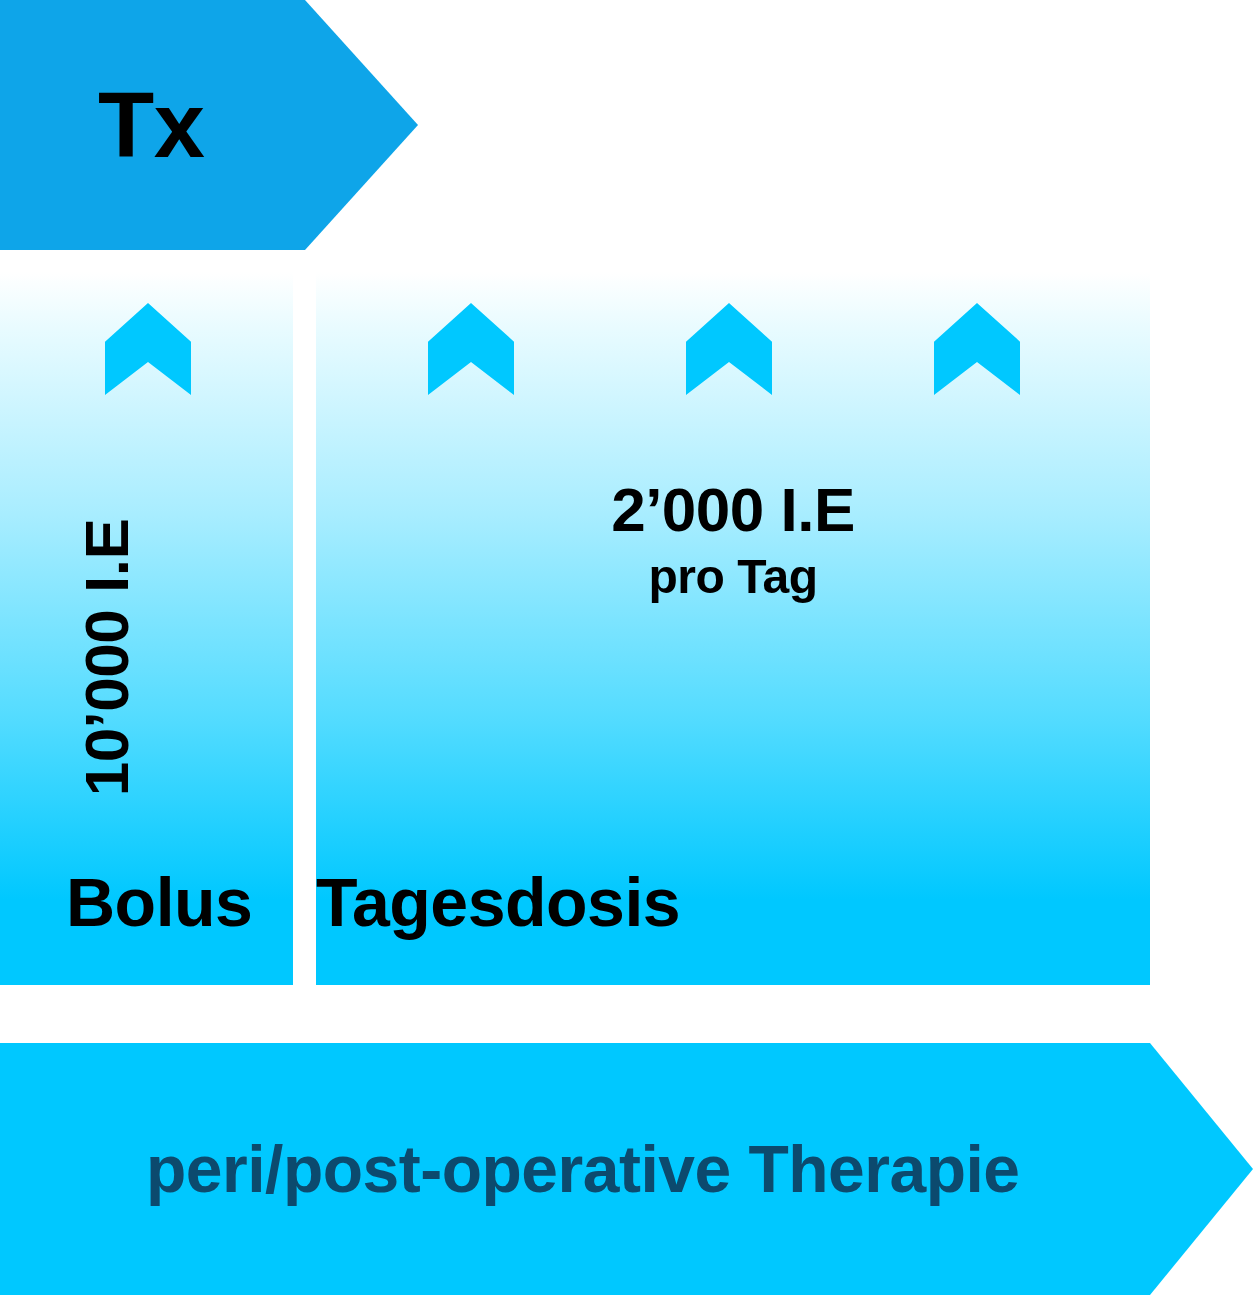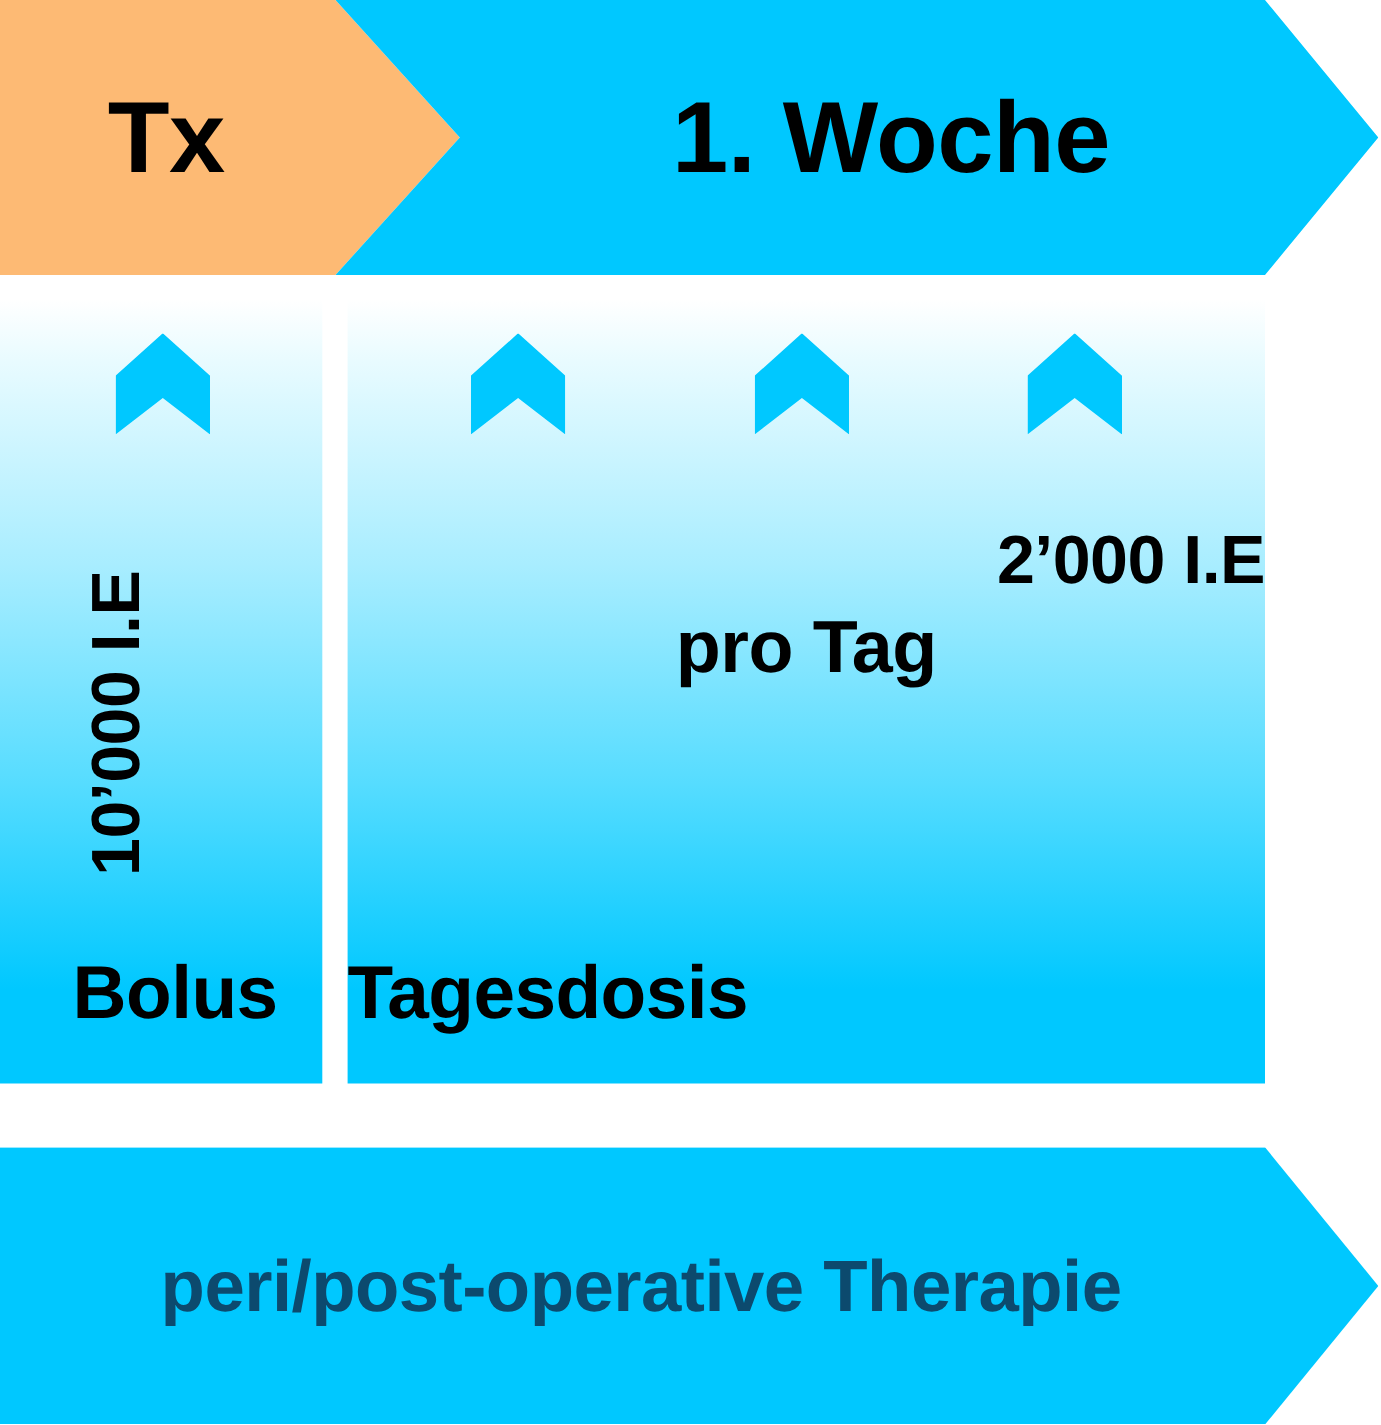--- a/index.html
+++ b/index.html
@@ -27,21 +27,21 @@
     font-weight: bold;
     letter-spacing: -0.5px;
     white-space: nowrap;
   }
 
   #banner-tx {
     left: 0px;
     top: 0px;
     width: 418px;
     height: 250px;
-    background: #fdba74;
+    background: #0ea5e9;
     -webkit-clip-path: polygon(0 0, 305px 0, 418px 125px, 305px 250px, 0 250px);
     clip-path: polygon(0 0, 305px 0, 418px 125px, 305px 250px, 0 250px);
     justify-content: flex-start;
     padding-left: 98px;
     box-sizing: border-box;
     font-size: 92px;
   }
 
   #banner-week {
     left: 305px;
@@ -104,22 +104,22 @@
     position: absolute;
     left: 0;
     top: 200px;
     width: 100%;
     text-align: center;
     color: #000000;
     font-weight: bold;
     line-height: 1.22;
     letter-spacing: -0.5px;
   }
-  #daily-dose .dose-amount { font-size: 62px; display: block; text-align: right; }
-  #daily-dose .dose-freq   { font-size: 67px; display: block; }
+  #daily-dose .dose-amount { font-size: 62px; display: block; }
+  #daily-dose .dose-freq   { font-size: 48px; display: block; }
 
   
   .col-caption {
     position: absolute;
     bottom: 44px;
     color: #000000;
     font-weight: bold;
     font-size: 68px;
     letter-spacing: -0.5px;
     white-space: nowrap;
@@ -151,23 +151,20 @@
 </style>
 </head>
 <body>
 
 <div id="stage">
 
   <div class="banner" id="banner-tx">
     <span>Tx</span>
   </div>
 
-  <div class="banner" id="banner-week">
-    <span>1. Woche</span>
-  </div>
 
   <div class="dose-col" id="col-bolus">
 
     <div class="marker" style="left:105px;"></div>
 
     <div id="bolus-dose">10’000 I.E</div>
 
     <div class="col-caption" id="caption-bolus">Bolus</div>
   </div>
 

